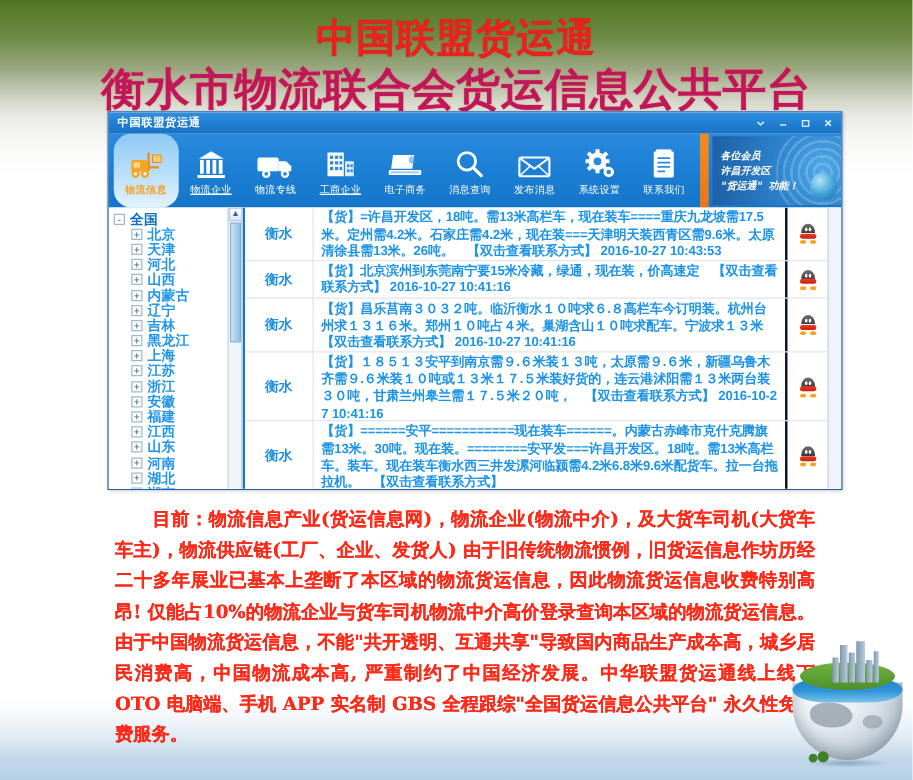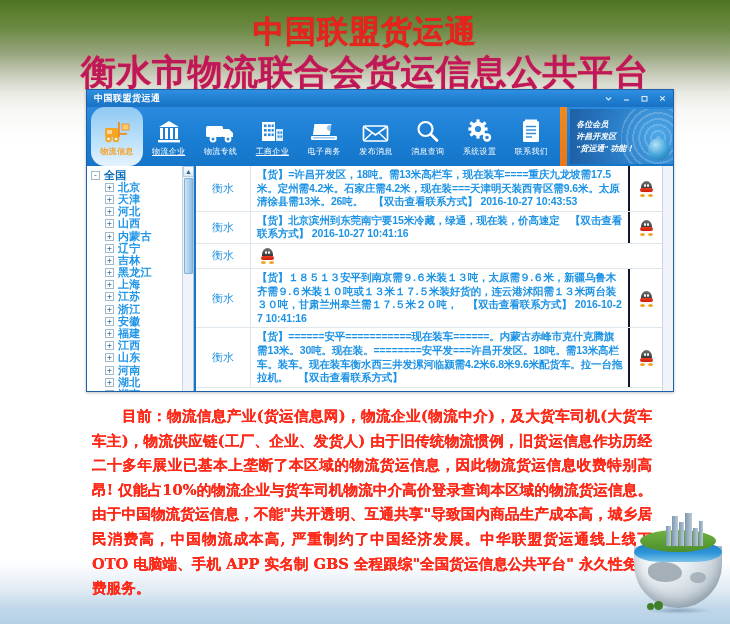--- a/index.html
+++ b/index.html
@@ -74,21 +74,21 @@
   .promo {
     width: 116px; margin: 2px 0 2px 0; position: relative; overflow: hidden;
     background: radial-gradient(circle at 85% 45%, #4fa9e8 0%, #2b7fc9 45%, #1d5fa5 100%);
     display: flex; flex-direction: column; justify-content: center; padding-left: 6px; gap: 1px;
   }
   .promo::after {
     content:""; position:absolute; right:-10px; top:-12px; width:62px; height:82px;
     border-radius:50%;
     background: repeating-radial-gradient(circle at 60% 50%, rgba(255,255,255,.18) 0 2px, rgba(255,255,255,0) 2px 6px);
   }
-  .promo-line { font-size: 8px; color: #ffffff; font-weight: 700; font-style: italic; white-space: nowrap; z-index: 2; }
+  .promo-line { font-size: 8px; color: #ffffff; font-weight: 700; font-style: italic; white-space: nowrap; z-index: 2; font-family: Liberation Mono, monospace; }
   .promo-globe {
     position: absolute; right: 3px; bottom: 4px; width: 22px; height: 22px; border-radius: 50%;
     background: radial-gradient(circle at 35% 30%, #bfe9f9, #3aa0d8 55%, #19648f);
     z-index: 2; opacity: .9;
   }
 
   
   .app-body { display: flex; height: 227px; background: #ffffff; }
 
   .sidebar {
@@ -124,21 +124,21 @@
 
   .content { flex: 1; display: flex; position: relative; overflow: hidden; background: #ffffff; }
   .col-strip { width: 2px; background: #1c74c4; }
 
   .table { flex: 1; display: flex; flex-direction: column; }
   .row {
     display: flex; border-bottom: 1px solid #dfe6ec; min-height: 25px; align-items: stretch;
   }
   .cell-city {
     width: 55px; flex: 0 0 55px; display: flex; align-items: center; justify-content: center;
-    font-size: 11px; font-weight: 400; color: #1b8ee0; border-right: 1px solid #dfe6ec;
+    font-size: 11px; font-weight: 700; color: #1b8ee0; border-right: 1px solid #dfe6ec;
   }
   .cell-msg {
     flex: 1; padding: 2px 5px 2px 6px; font-size: 10.5px; line-height: 13.6px;
     color: #1d93e6; font-weight: 700; letter-spacing: -0.1px; word-break: break-all;
     border-right: 2px solid #0f172a;
   }
   .cell-msg .ts { font-weight: 700; }
   .cell-qq { width: 32px; flex: 0 0 32px; display: flex; align-items: center; justify-content: center; }
 
   .qq { width: 13px; height: 15px; position: relative; }
@@ -322,37 +322,37 @@
           <rect x="2" y="16" width="26" height="4" rx="1" fill="#fff"></rect>
           <rect x="4" y="17" width="22" height="1.6" fill="#2a8ade" opacity=".45"></rect>
           <circle cx="21" cy="8" r="3" fill="#2a8ade" opacity=".5"></circle>
         </svg>
       </span>
       <span class="tb-lab">电子商务</span>
     </div>
 
     <div class="tb-item">
       <span class="tb-ico">
+        <svg width="25" height="25" viewBox="0 0 25 25">
+          <circle cx="10.5" cy="10" r="7" fill="none" stroke="#fff" stroke-width="2.2"></circle>
+          <line x1="15.5" y1="15" x2="22" y2="21.5" stroke="#fff" stroke-width="2.6" stroke-linecap="round"></line>
+        </svg>
+      </span>
+      <span class="tb-lab">消息查询</span>
+    </div>
+
+    <div class="tb-item">
+      <span class="tb-ico">
         <svg width="29" height="22" viewBox="0 0 29 22">
           <rect x="2.5" y="4" width="24" height="15" rx="1.5" fill="none" stroke="#fff" stroke-width="1.7"></rect>
           <path d="M3.5 5 L14.5 13 L25.5 5" fill="none" stroke="#fff" stroke-width="1.7"></path>
           <path d="M3.5 18 L11 11 M25.5 18 L18 11" fill="none" stroke="#fff" stroke-width="1.3"></path>
         </svg>
       </span>
       <span class="tb-lab">发布消息</span>
-    </div>
-
-    <div class="tb-item">
-      <span class="tb-ico">
-        <svg width="25" height="25" viewBox="0 0 25 25">
-          <circle cx="10.5" cy="10" r="7" fill="none" stroke="#fff" stroke-width="2.2"></circle>
-          <line x1="15.5" y1="15" x2="22" y2="21.5" stroke="#fff" stroke-width="2.6" stroke-linecap="round"></line>
-        </svg>
-      </span>
-      <span class="tb-lab">消息查询</span>
     </div>
 
     <div class="tb-item">
       <span class="tb-ico">
         <svg width="26" height="25" viewBox="0 0 26 25">
           <g fill="#fff">
             <circle cx="11" cy="10" r="7.2"></circle>
             <rect x="9.4" y="0.4" width="3.2" height="4"></rect>
               <rect x="9.4" y="15.6" width="3.2" height="4"></rect>
             <rect x="1.4" y="8.4" width="4" height="3.2"></rect>
@@ -511,20 +511,21 @@
                 <span class="eye l"></span>
                 <span class="eye r"></span>
                 <span class="scarf"></span>
                 <span class="foot l"></span>
                 <span class="foot r"></span>
               </span>
             </div>
           </div>
           <div class="row">
             <div class="cell-city">衡水</div>
+            <div class="cell-msg"><span>【货】昌乐莒南３０３２吨。临沂衡水１０吨求６.８高栏车今订明装。杭州台州求１３１６米。郑州１０吨占４米。巢湖含山１０吨求配车。宁波求１３米　【双击查看联系方式】</span> <span class="ts">2016-10-27 10:41:16</span></div>
             <div class="cell-qq">
               <span class="qq">
                 <span class="body"></span>
                 <span class="eye l"></span>
                 <span class="eye r"></span>
                 <span class="scarf"></span>
                 <span class="foot l"></span>
                 <span class="foot r"></span>
               </span>
             </div>

